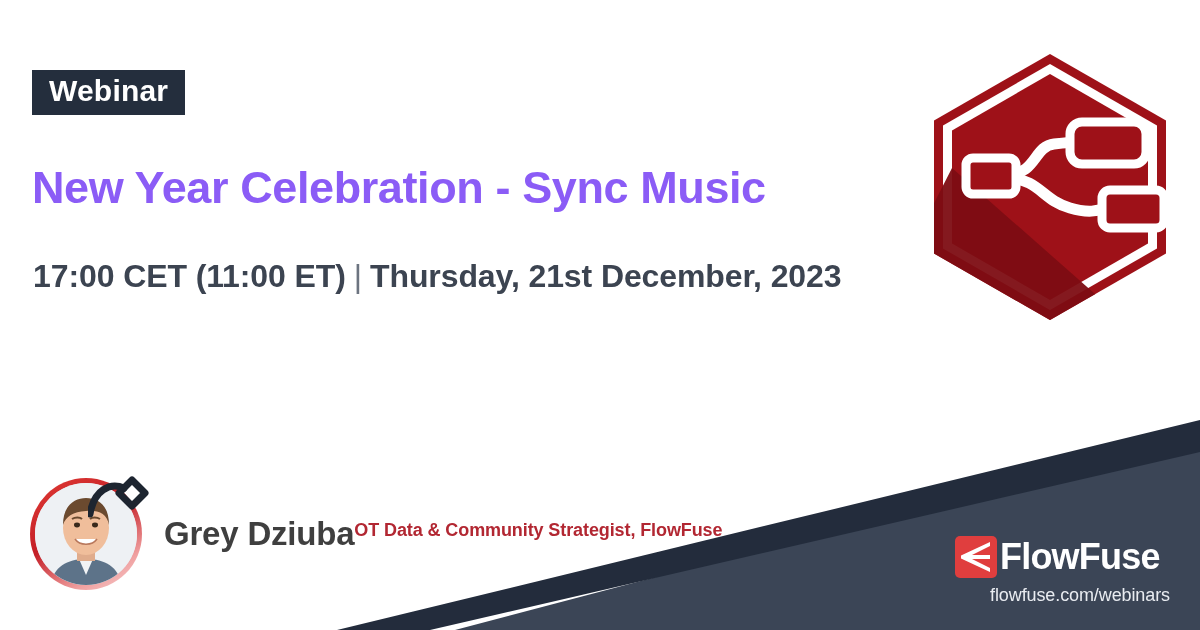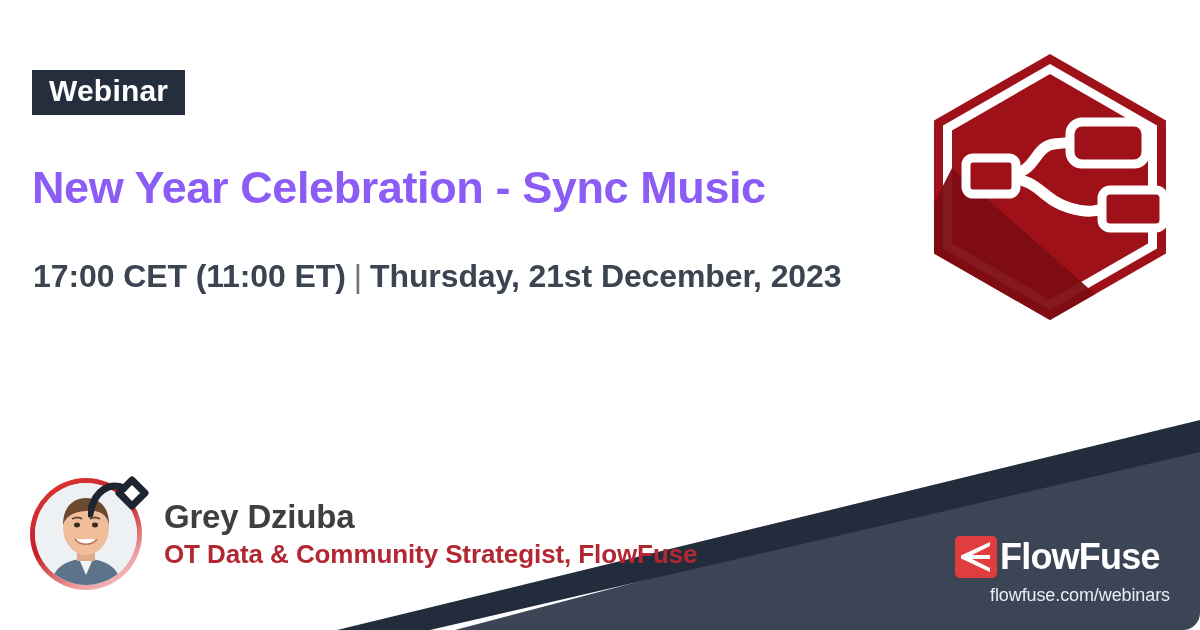--- a/index.html
+++ b/index.html
@@ -14,21 +14,20 @@
     font-family: "Liberation Sans", sans-serif;
     -webkit-font-smoothing: antialiased;
   }
 
   .poster {
     position: relative;
     width: 1200px;
     height: 630px;
     background: #ffffff;
     overflow: hidden;
-    border-radius: 17px;
   }
 
   
   .corner-shapes {
     position: absolute;
     left: 0;
     top: 0;
     width: 1200px;
     height: 630px;
     pointer-events: none;
@@ -125,34 +124,34 @@
     position: absolute;
     left: 58px;
     top: -4px;
     width: 64px;
     height: 56px;
   }
 
   .speaker-text {
     margin-left: 22px;
     display: flex;
-    flex-direction: column;
+    flex-direction: row;
     justify-content: center;
   }
   .speaker-name {
     color: #3f3f3f;
     font-size: 33px;
     font-weight: 700;
     line-height: 1.1;
     letter-spacing: -0.2px;
   }
   .speaker-role {
     margin-top: 5px;
     color: #b22732;
-    font-size: 26px;
+    font-size: 18px;
     font-weight: 700;
     line-height: 1.1;
     letter-spacing: -0.1px;
   }
 
   
   .ff-lockup {
     position: absolute;
     left: 955px;
     top: 536px;

